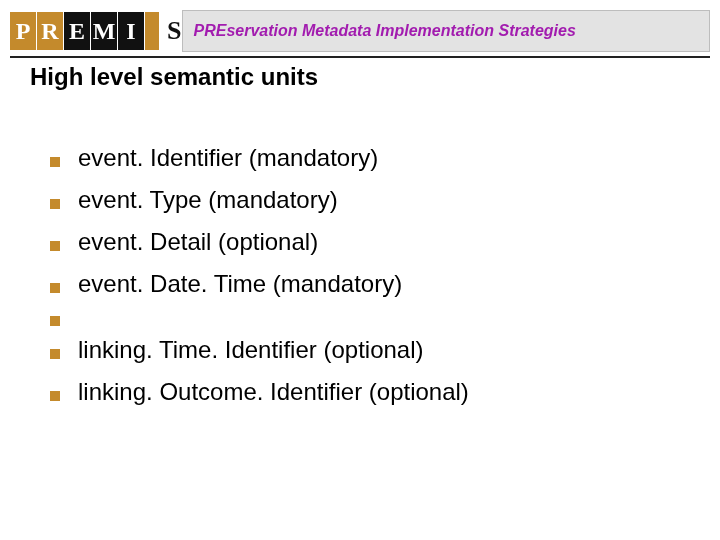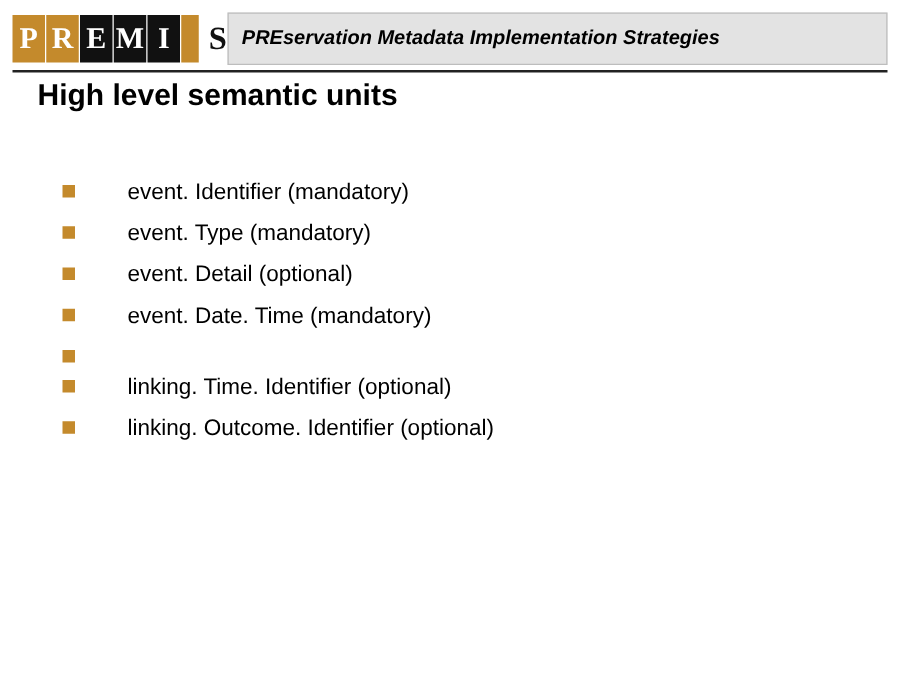--- a/index.html
+++ b/index.html
@@ -59,21 +59,21 @@
     border: 1px solid #bdbdbd;
     display: flex;
     align-items: center;
     padding-left: 10px;
   }
   .tagline {
     font-family: Verdana, Geneva, sans-serif;
     font-weight: bold;
     font-style: italic;
     font-size: 16px;
-    color: #000000;
+    color: #a21caf;
   }
   .tag-frag {
     font-weight: bold;
     font-style: italic;
   }
   .header-rule {
     position: absolute;
     top: 56px;
     left: 10px;
     right: 10px;
@@ -93,25 +93,24 @@
     left: 50px;
     right: 40px;
   }
   .bullet-list {
     list-style: none;
     padding: 0;
     margin: 0;
   }
   .bullet-item {
     display: flex;
-    align-items: flex-start;
+    align-items: center;
     margin-bottom: 6px;
-    font-size: 18px;
+    font-size: 24px;
     line-height: 1.5;
-    gap: 24px;
   }
   .bullet-marker {
     width: 10px;
     height: 10px;
     background: #c48a2c;
     margin-top: 8px;
     margin-right: 18px;
     flex-shrink: 0;
   }
 </style>

